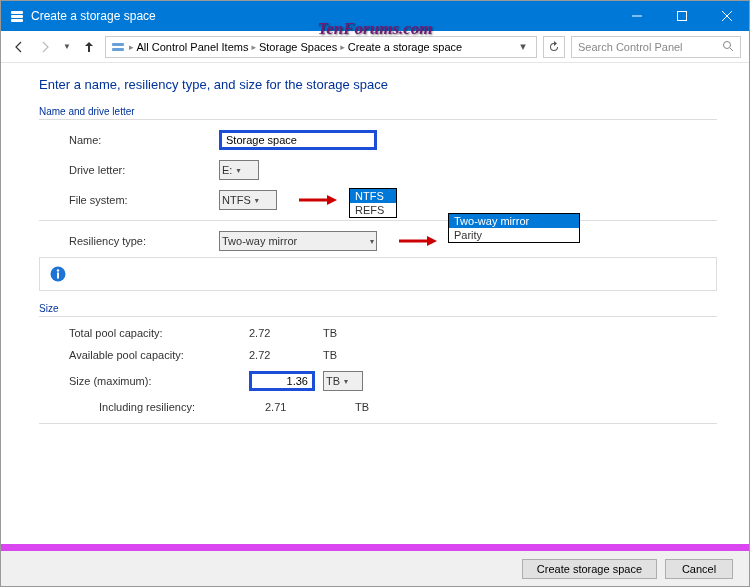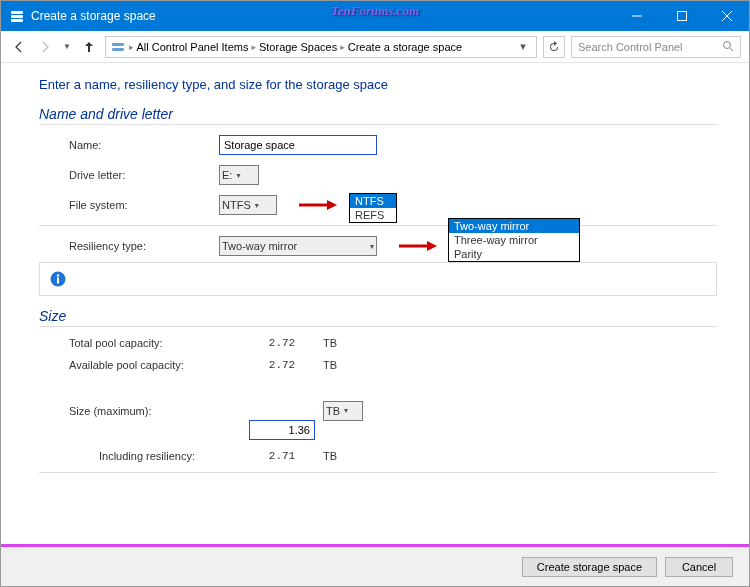--- a/index.html
+++ b/index.html
@@ -5,65 +5,65 @@
     * { margin: 0; padding: 0; box-sizing: border-box; font-family: "Segoe UI", Tahoma, sans-serif; }
     body { background: #fff; width: 750px; height: 587px; overflow: hidden; position: relative; border: 1px solid #999; }
     
     .titlebar { height: 30px; background: #0078d7; color: #fff; display: flex; align-items: center; padding: 0 0 0 8px; font-size: 12px; }
     .titlebar-icon { width: 16px; height: 16px; margin-right: 6px; display: flex; align-items: center; justify-content: center; }
     .titlebar-title { flex: 1; }
     .titlebar-buttons { display: flex; }
     .titlebar-btn { width: 45px; height: 30px; display: flex; align-items: center; justify-content: center; }
     .titlebar-btn svg { stroke: #fff; fill: none; }
     
-    .watermark { position: absolute; top: 2px; left: 50%; transform: translateX(-50%); color: #8b5cf6; font-size: 13px; font-style: italic; font-weight: bold; text-shadow: 1px 1px 2px rgba(0,0,0,0.5); pointer-events: none; z-index: 10; font-family: Georgia, serif; }
+    .watermark { position: absolute; top: 18px; left: 50%; transform: translateX(-50%); color: #701a75; font-size: 17px; font-style: italic; font-weight: bold; text-shadow: 1px 1px 2px rgba(0,0,0,0.5); pointer-events: none; z-index: 10; font-family: Georgia, serif; }
     
     .toolbar { height: 32px; background: #fff; display: flex; align-items: center; padding: 0 8px; font-size: 11px; border-bottom: 1px solid #e5e5e5; gap: 6px; }
     .nav-btn { width: 20px; height: 20px; display: flex; align-items: center; justify-content: center; color: #999; }
     .nav-btn.enabled { color: #333; }
     .breadcrumb-icon { width: 16px; height: 16px; display: flex; align-items: center; justify-content: center; }
     .breadcrumb { display: flex; align-items: center; flex: 1; border: 1px solid #ccc; height: 22px; padding: 0 4px; gap: 3px; }
     .breadcrumb span { white-space: nowrap; }
     .crumb-sep { color: #888; font-size: 9px; }
     .dd { width: 18px; text-align: center; color: #555; }
     .refresh-btn { width: 22px; height: 22px; border: 1px solid #ccc; display: flex; align-items: center; justify-content: center; }
     .search-box { width: 170px; height: 22px; border: 1px solid #ccc; display: flex; align-items: center; padding: 0 6px; color: #888; font-size: 11px; justify-content: space-between; }
     
     .content { padding: 14px 32px 0 38px; }
     .page-title { color: #003399; font-size: 13px; font-weight: normal; margin-bottom: 14px; }
     
-    .section-label { color: #003399; font-size: 14px; margin-bottom: 2px; font-style: italic; }
+    .section-label { color: #003399; font-size: 10px; margin-bottom: 2px; }
     .section-line { border: none; border-top: 1px solid #ddd; margin-bottom: 10px; }
     
     .form-row { display: flex; align-items: center; margin-bottom: 10px; font-size: 11px; color: #333; position: relative; }
     .form-row.indent { padding-left: 30px; }
-    .form-row.indent2 { padding-left: 60px; }
+    .form-row.indent2 { padding-left: 60px; gap: 16px; }
     .form-label { width: 150px; }
     .form-label.short { width: 180px; }
     .form-value-area { display: flex; align-items: center; gap: 10px; }
     
-    .text-input { border: 1px solid #1d4ed8; height: 20px; padding: 0 4px; font-size: 11px; width: 158px; }
-    .text-input.num { width: 66px; text-align: right; margin-top: 39px; }
+    .text-input { border: 3px solid #1d4ed8; height: 20px; padding: 0 4px; font-size: 11px; width: 158px; }
+    .text-input.num { width: 66px; text-align: right; }
     .select { border: 1px solid #7a7a7a; height: 20px; font-size: 11px; background: #efefef; padding: 0 2px; display: flex; align-items: center; gap: 4px; }
     .select-arrow { font-size: 8px; color: #555; }
     
     .dropdown-open { position: absolute; border: 1px solid #000; background: #fff; font-size: 11px; z-index: 5; }
     .dropdown-open .opt { padding: 1px 5px; white-space: nowrap; }
     .dropdown-open .opt.sel { background: #0078d7; color: #fff; }
     
     .arrow-annot { position: absolute; display: flex; align-items: center; }
     .arrow-annot svg { display: block; }
     
     .info-box { border: 1px solid #ddd; background: #fff; padding: 8px 10px; display: flex; gap: 8px; font-size: 11px; color: #333; margin: 6px 0 12px 0; line-height: 1.35; }
     .info-icon { flex-shrink: 0; width: 16px; height: 16px; }
     
-    .static-val { width: 66px; text-align: center; display: inline-block; font-family: Liberation Mono, monospace; }
+    .static-val { width: 66px; text-align: left; display: inline-block; }
     .unit { display: inline-block; padding-left: 8px; }
     
-    .button-bar { position: absolute; bottom: 0; left: 0; right: 0; height: 42px; background: #f0f0f0; border-top: 3px solid #d946ef; display: flex; align-items: center; justify-content: flex-end; padding: 0 16px; gap: 8px; }
+    .button-bar { position: absolute; bottom: 0; left: 0; right: 0; height: 42px; background: #f0f0f0; border-top: 7px solid #d946ef; display: flex; align-items: center; justify-content: flex-end; padding: 0 16px; gap: 8px; }
     .btn { border: 1px solid #adadad; background: #e1e1e1; font-size: 11px; padding: 3px 14px; min-width: 68px; }
   </style>
 </head>
 <body>
 
 <div class="watermark">TenForums.com</div>
 
 <div class="titlebar">
   <span class="titlebar-icon">
     <svg width="14" height="14" viewBox="0 0 14 14">
@@ -192,21 +192,20 @@
       </span>
     </div>
     <div class="arrow-annot" style="left:358px;">
       <svg width="40" height="14" viewBox="0 0 40 14">
           <line x1="2" y1="7" x2="30" y2="7" stroke="#c00" stroke-width="3"></line>
           <polygon points="30,2 40,7 30,12" fill="#c00"></polygon>
         </svg>
     </div>
     <div class="dropdown-open" style="left:409px; top:-18px; width:132px;">
       <div class="opt sel">Two-way mirror</div>
-      <div class="opt">Three-way mirror</div>
       <div class="opt">Parity</div>
     </div>
   </div>
   <div class="info-box">
     <span class="info-icon">
       <svg width="16" height="16" viewBox="0 0 16 16">
           <circle cx="8" cy="8" r="7.5" fill="#1e73d6"></circle>
           <circle cx="8" cy="4.5" r="1.2" fill="#fff"></circle>
           <rect x="7" y="6.5" width="2" height="6" fill="#fff"></rect>
         </svg>

